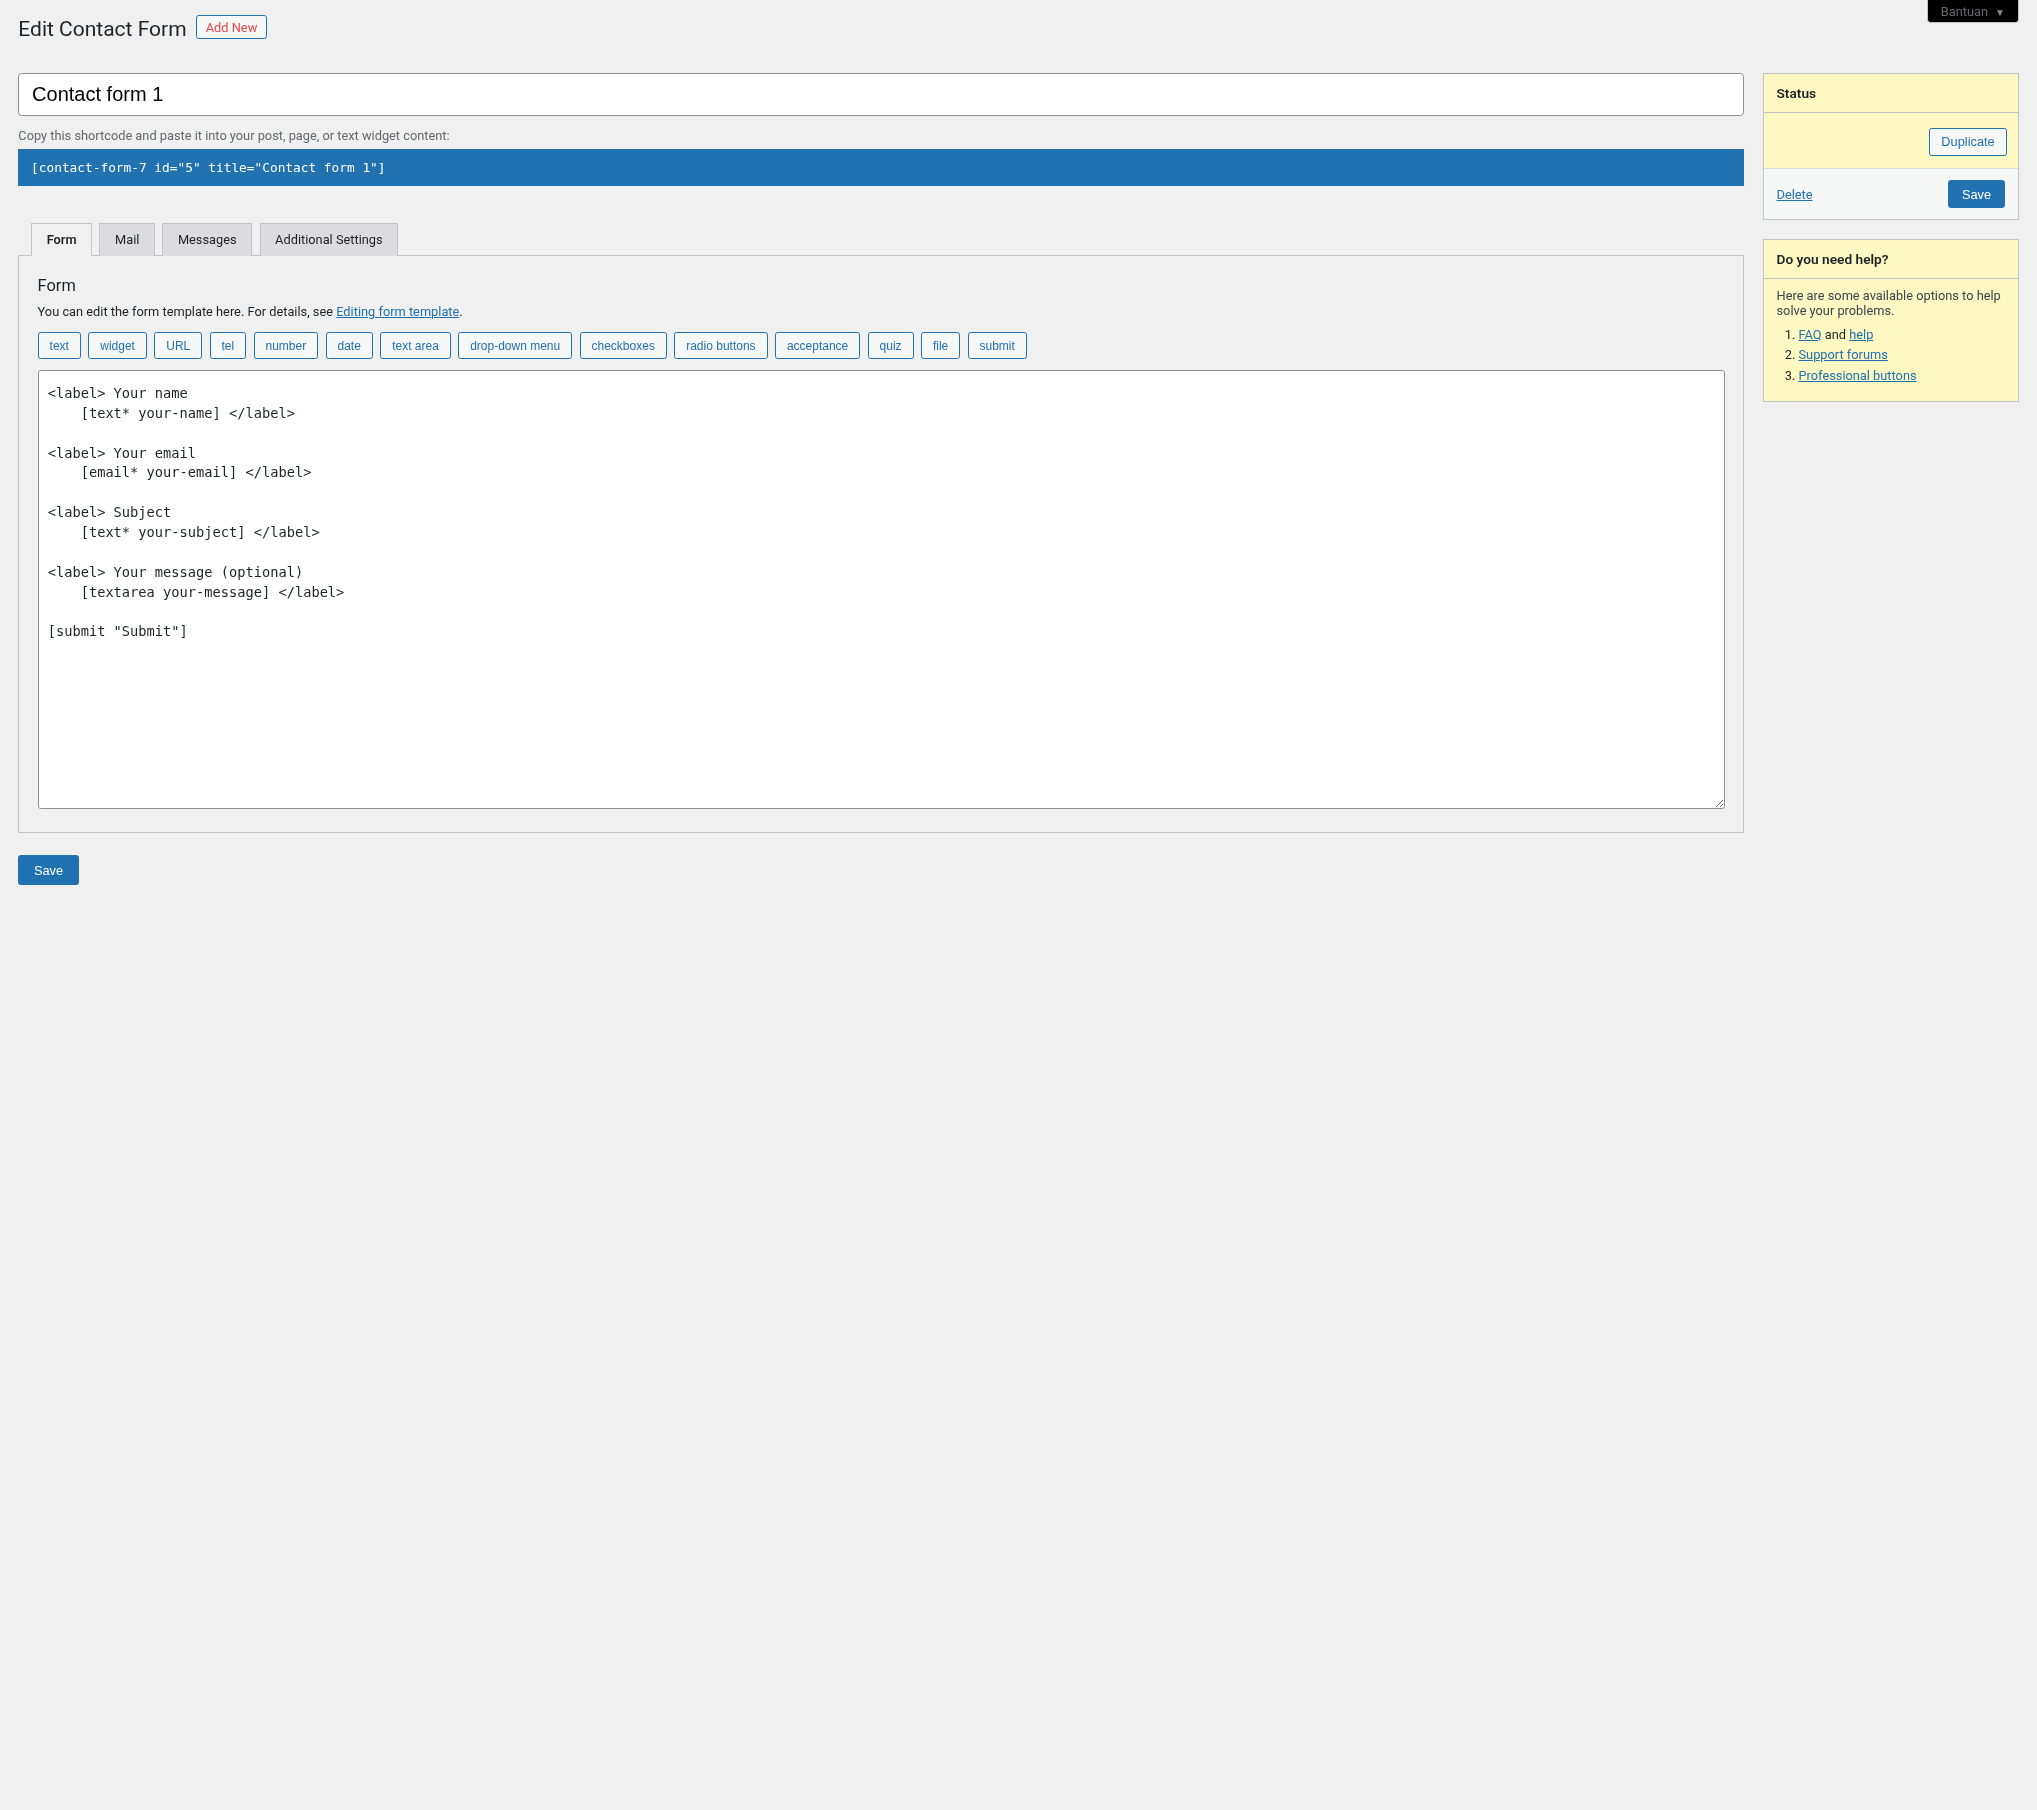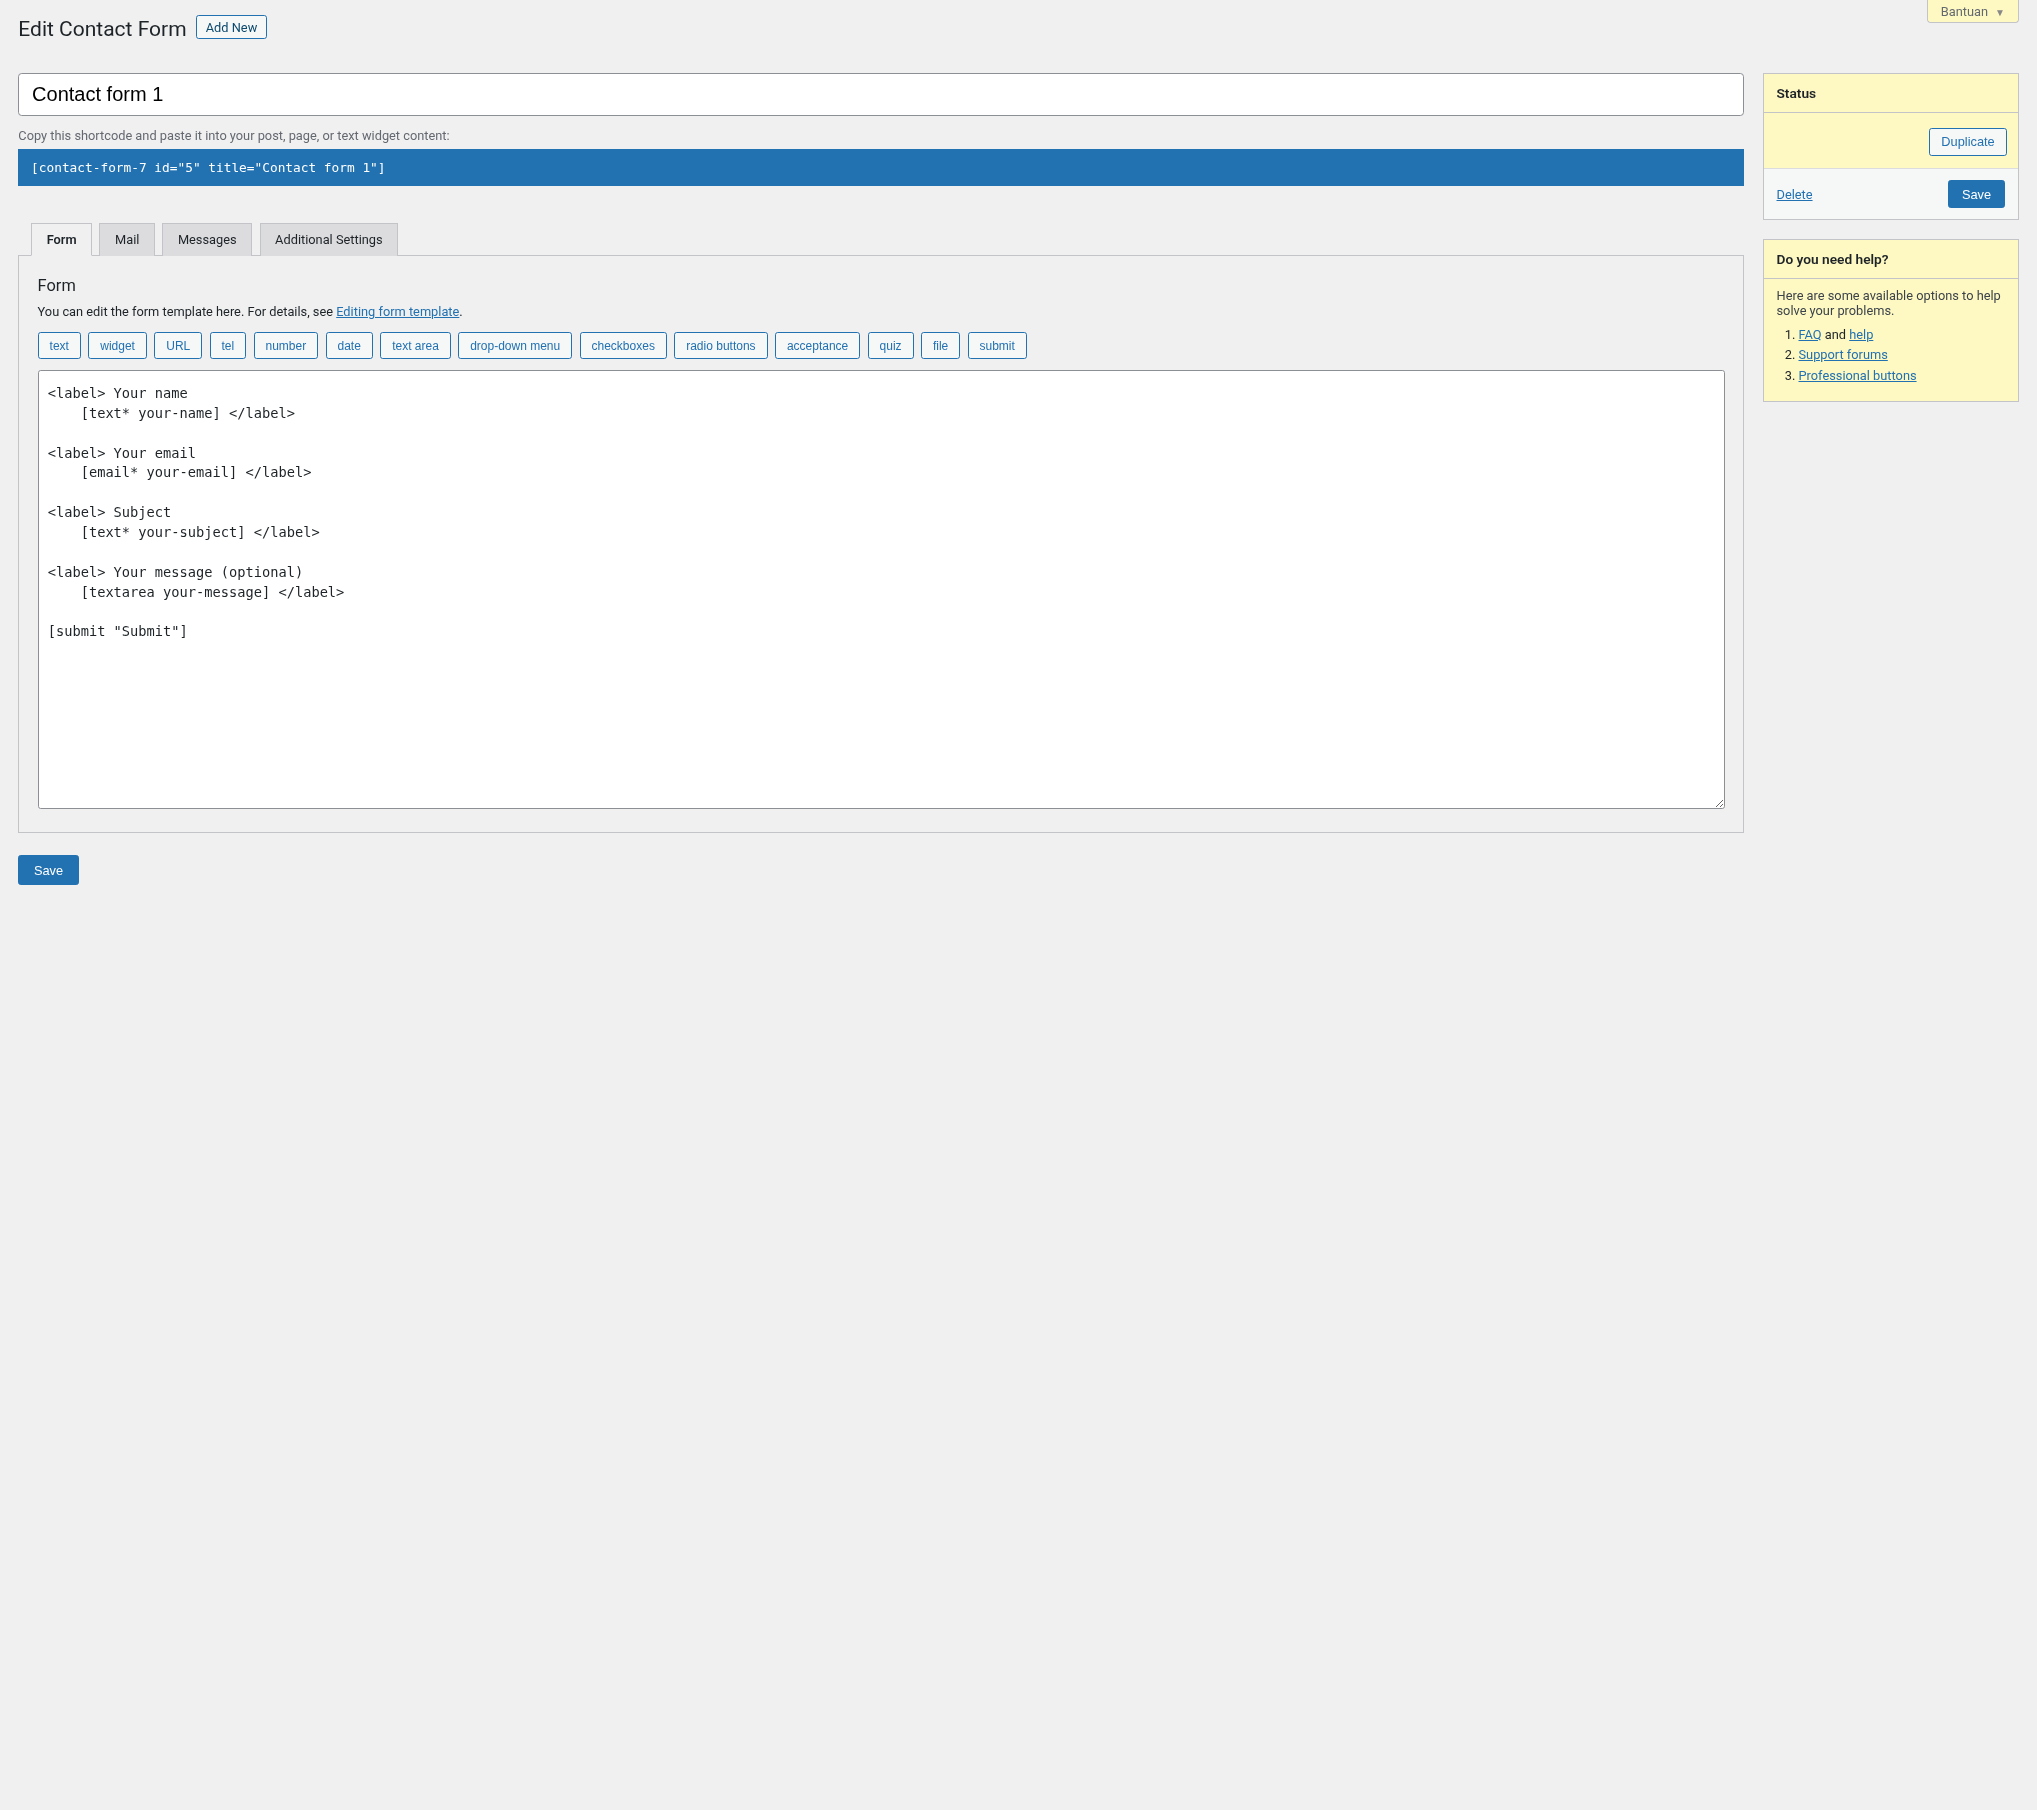--- a/index.html
+++ b/index.html
@@ -20,34 +20,34 @@
     font-size: 21px;
     font-weight: 400;
     margin: 8.2px 0 3.7px 0;
     color: #1d2327;
   }
   .add-new-btn {
     margin-left: 9.1px;
     display: inline-block;
     padding: 3.7px 9.1px;
     border: 0.9px solid #2271b1;
-    color: #0c4a6e;
+    color: #ef4444;
     background: #f6f7f7;
     font-size: 12.8px;
     border-radius: 2.7px;
     cursor: pointer;
     text-decoration: none;
   }
   .screen-meta-toggle {
     position: absolute;
     right: 0;
     top: 0;
     border: 0.9px solid #c3c4c7;
     border-top: none;
-    background: #fef9c3;
+    background: #000000;
     border-radius: 0 0 3.7px 3.7px;
     padding: 3.7px 12.8px;
     color: #646970;
     font-size: 12.8px;
     cursor: pointer;
   }
   .screen-meta-toggle .arrow {
     margin-left: 3.7px;
     font-size: 10px;
     color: #888;

